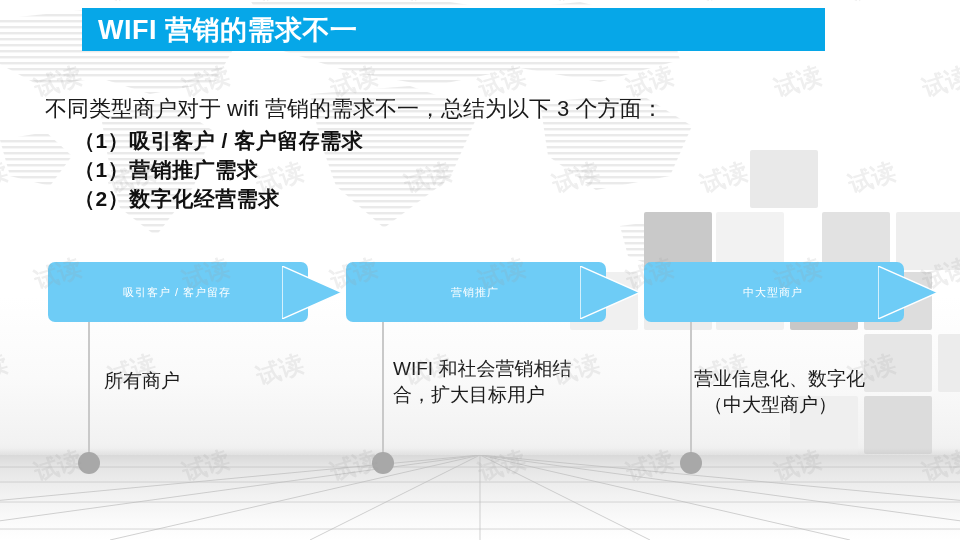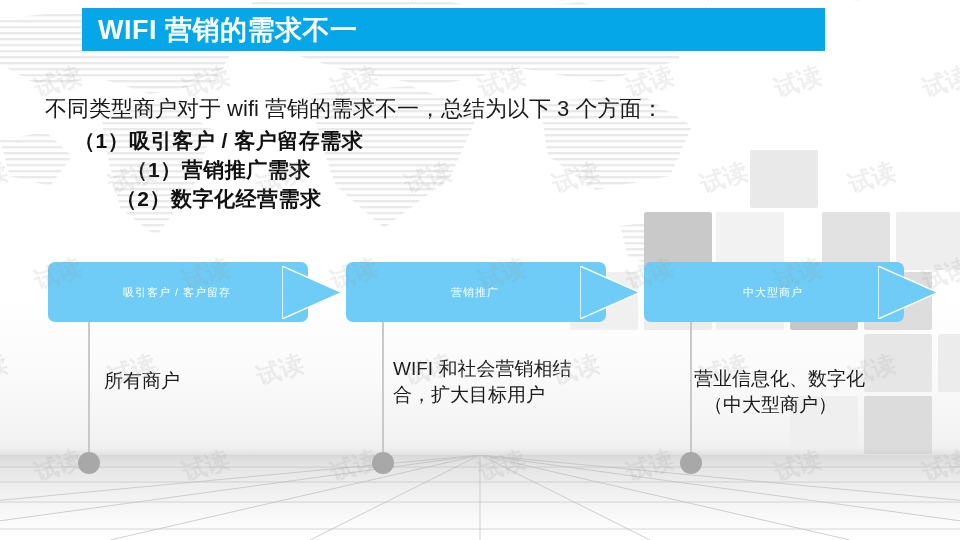--- a/index.html
+++ b/index.html
@@ -44,21 +44,21 @@
   }
 
   
   .intro{
     position:absolute;left:45px;top:94px;
     font-size:22px;color:#1a1a1a;white-space:nowrap;line-height:30px;
   }
   .bullets{position:absolute;left:74px;top:126px;}
   .bullet{
     font-size:21px;font-weight:bold;color:#111111;
-    line-height:29px;white-space:nowrap;letter-spacing:.5px;text-align:center;
+    line-height:29px;white-space:nowrap;letter-spacing:.5px;
   }
 
   
   .banner{
     position:absolute;top:262px;height:60px;border-radius:7px;
     background:#6ECCF6;
   }
   .banner-label{
     position:absolute;left:16px;top:0;width:100%;height:100%;
     display:flex;align-items:center;justify-content:center;

